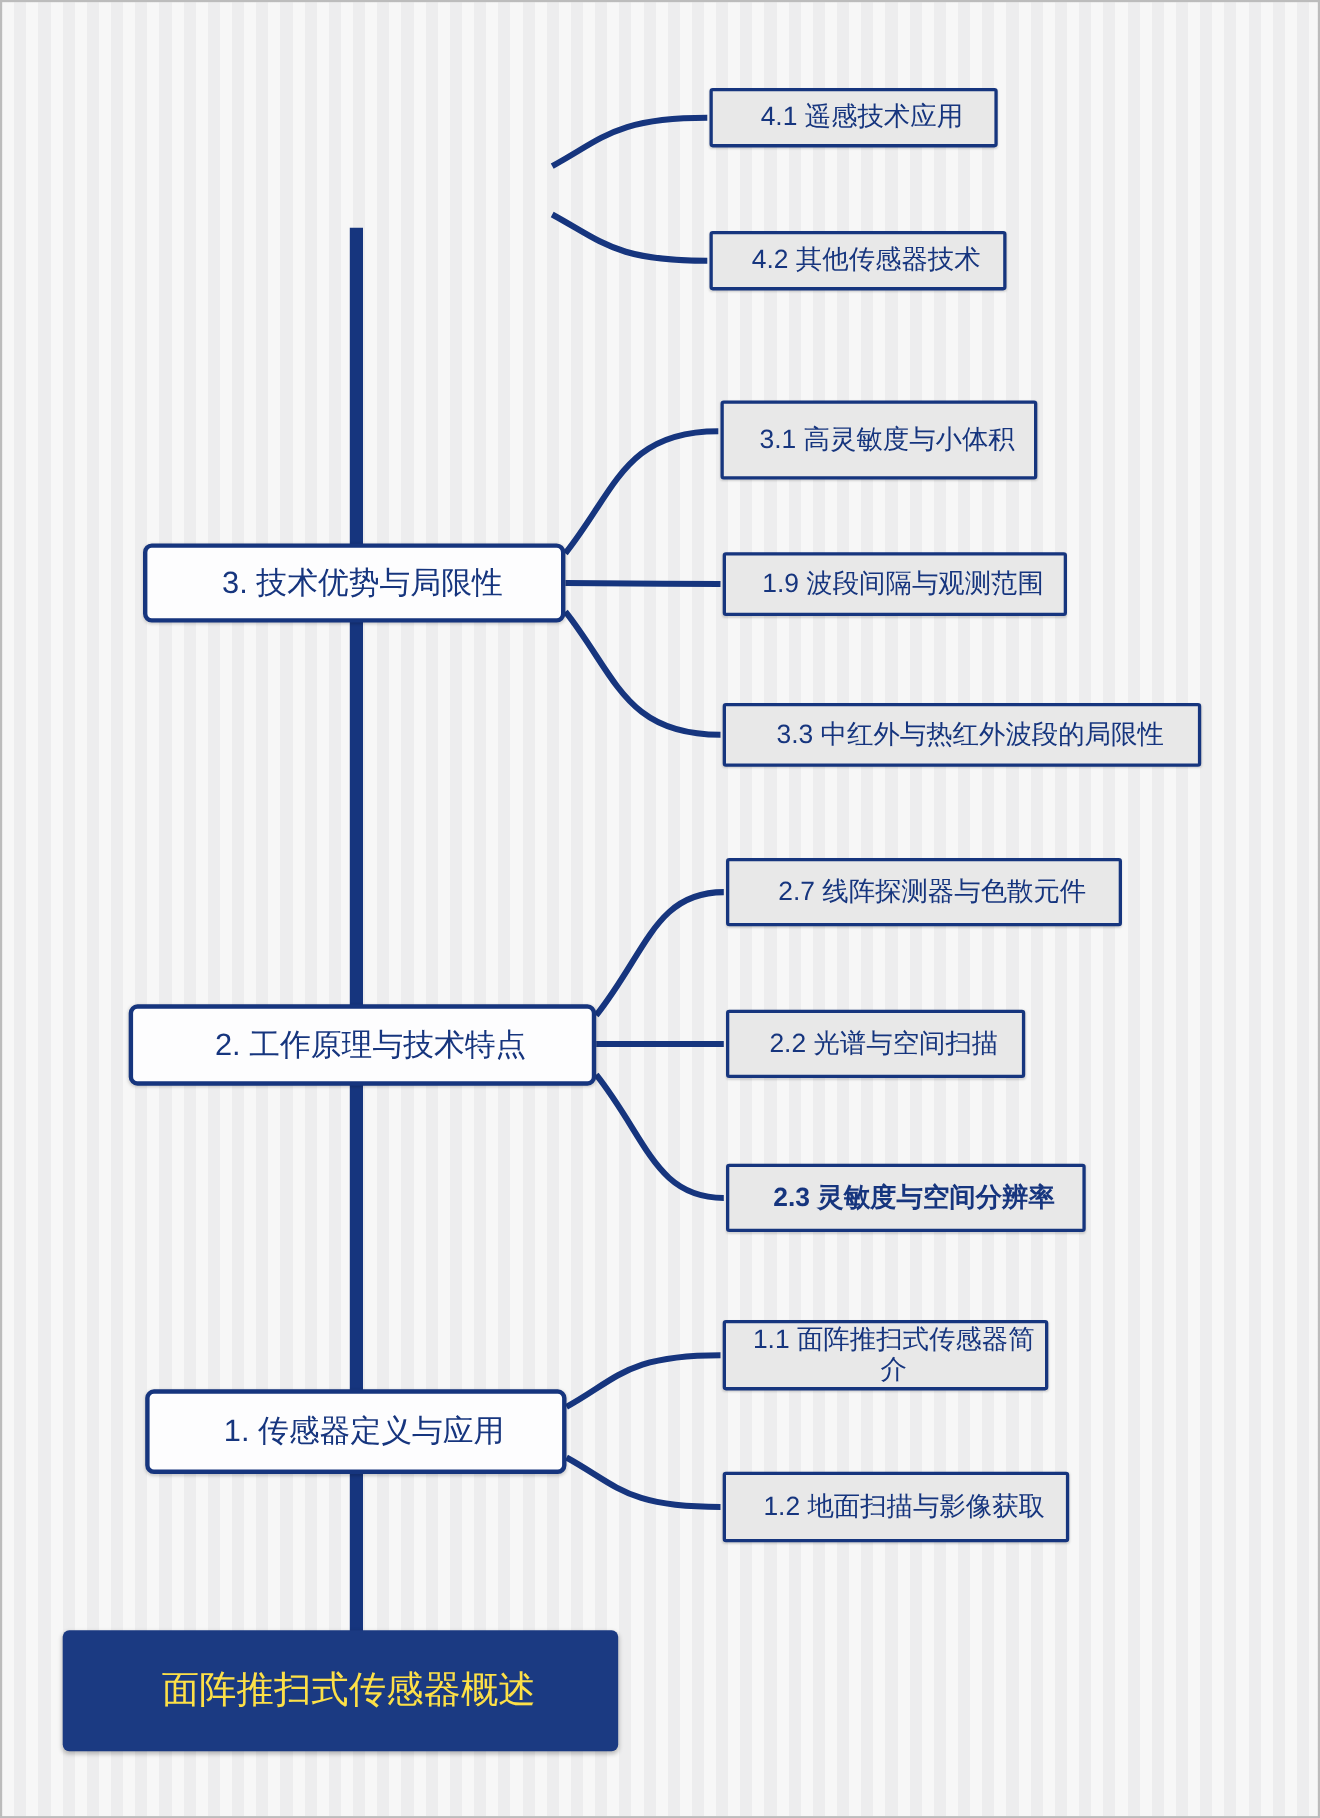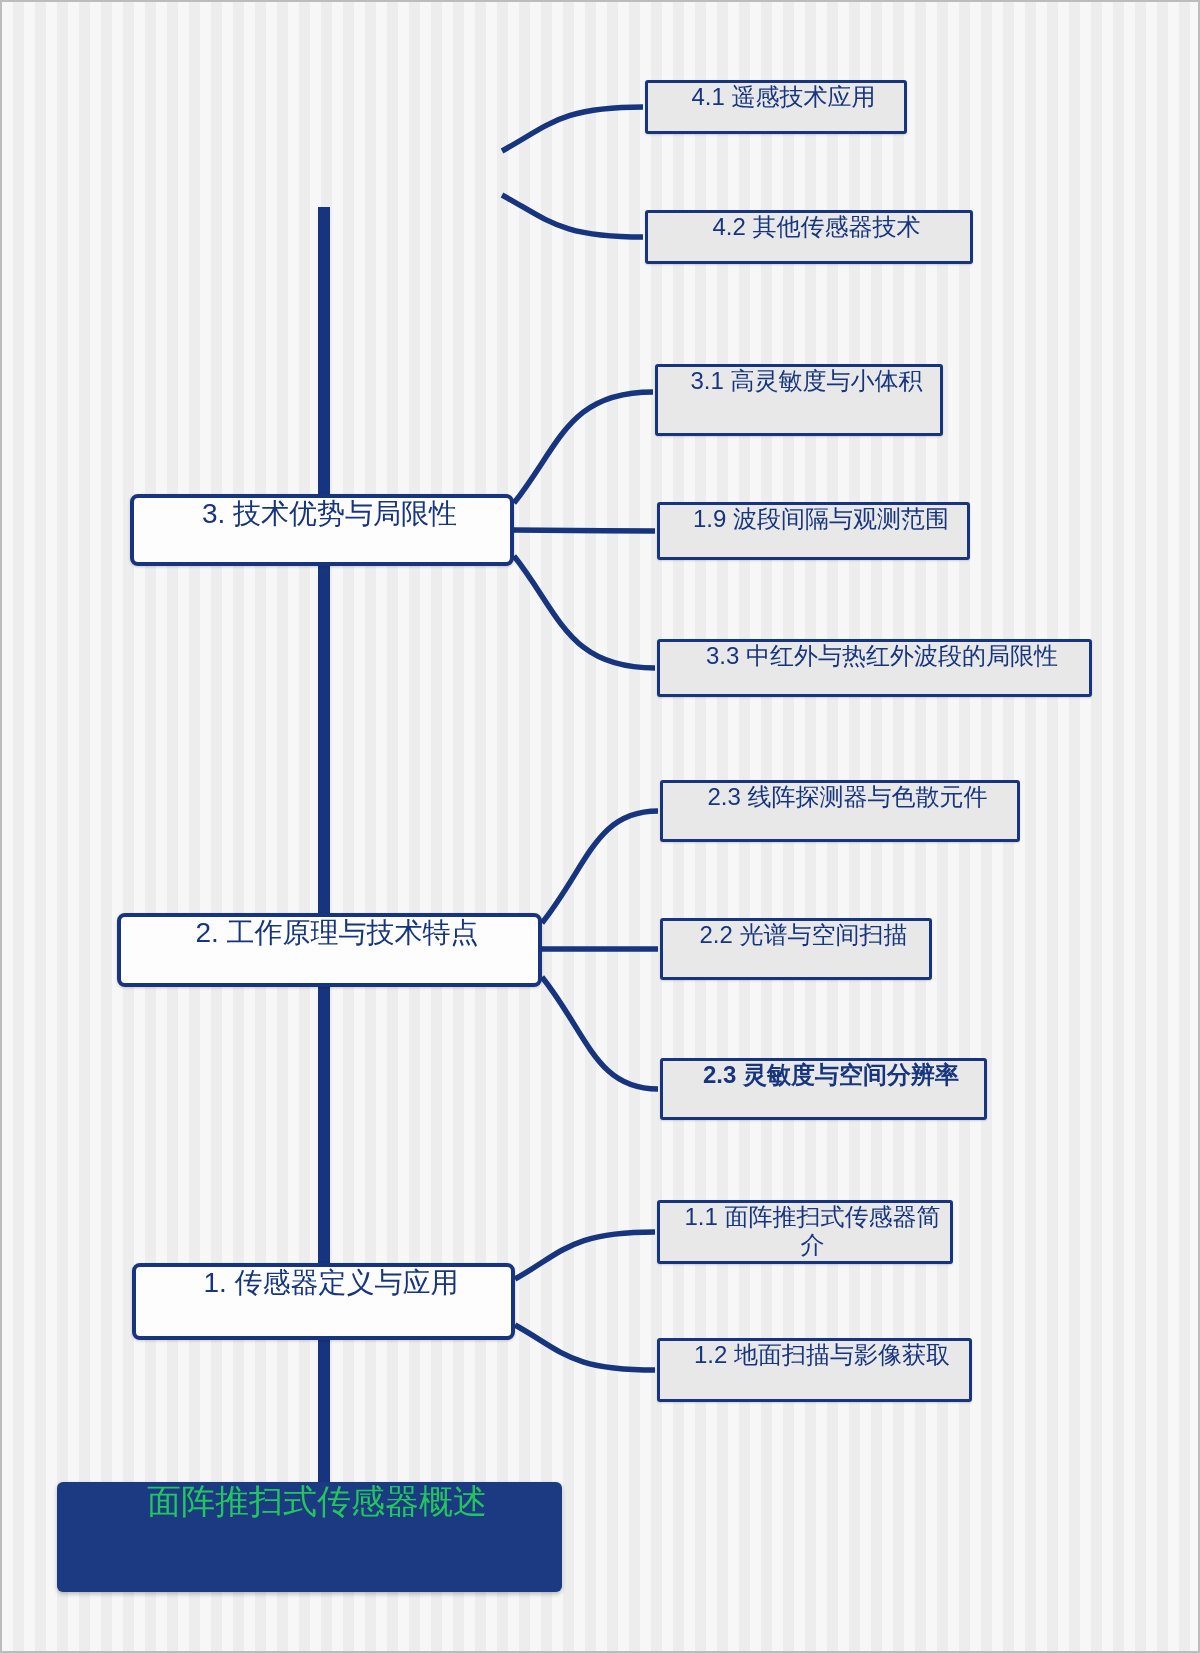--- a/index.html
+++ b/index.html
@@ -16,29 +16,29 @@
     background:repeating-linear-gradient(to right,#f7f7f7 0px,#f7f7f7 11px,#ededee 11px,#ededee 22px);
     border:2px solid #bcbcbc;
     overflow:hidden;
   }
   svg.connectors{position:absolute;left:0;top:0;width:1200px;height:1653px;}
   svg.connectors path, svg.connectors line{
     stroke:var(--navy);fill:none;
   }
   .node{
     position:absolute;
-    display:flex;justify-content:center;
+    display:flex;align-items:center;justify-content:center;
     text-align:center;
     color:var(--navy);
     line-height:1.15;
     padding-left:15px;
   }
   .root-node{
     background:var(--root-fill);
-    color:#22c55e;
+    color:#fde047;
     font-size:34px;
     border-radius:6px;
     box-shadow:0 2px 4px rgba(0,0,0,0.25);
   }
   .branch-node{
     background:var(--branch-fill);
     border:4px solid var(--navy);
     border-radius:8px;
     font-size:28px;
     box-shadow:0 1px 3px rgba(0,0,0,0.18);
@@ -71,39 +71,39 @@
     <path d="M 540,947 L 656,947" stroke-width="5.5"></path>
     <path d="M 540,975 C 586,1033 594,1087 656,1087" stroke-width="5.5"></path>
 
     <path d="M 513,1277 C 560,1251 568,1230 653,1230" stroke-width="5.5"></path>
     <path d="M 513,1323 C 560,1349 568,1368 653,1368" stroke-width="5.5"></path>
   </svg>
 
   <div class="node child-node" style="left:643px;top:78px;width:262px;height:54px;">
     <span>4.1 遥感技术应用</span>
   </div>
-  <div class="node child-node" style="left:643px;top:208px;width:328px;height:54px;">
+  <div class="node child-node" style="left:643px;top:208px;width:270px;height:54px;">
     <span>4.2 其他传感器技术</span>
   </div>
 
   <div class="node child-node" style="left:653px;top:362px;width:288px;height:72px;">
     <span>3.1 高灵敏度与小体积</span>
   </div>
   <div class="node branch-node" style="left:128px;top:492px;width:384px;height:72px;">
     <span>3. 技术优势与局限性</span>
   </div>
   <div class="node child-node" style="left:655px;top:500px;width:313px;height:58px;">
     <span>1.9 波段间隔与观测范围</span>
   </div>
   <div class="node child-node" style="left:655px;top:637px;width:435px;height:58px;">
     <span>3.3 中红外与热红外波段的局限性</span>
   </div>
 
   <div class="node child-node" style="left:658px;top:778px;width:360px;height:62px;">
-    <span>2.3 线阵探测器与色散元件</span>
+    <span>2.7 线阵探测器与色散元件</span>
   </div>
   <div class="node branch-node" style="left:115px;top:911px;width:425px;height:74px;">
     <span>2. 工作原理与技术特点</span>
   </div>
   <div class="node child-node" style="left:658px;top:916px;width:272px;height:62px;">
     <span>2.2 光谱与空间扫描</span>
   </div>
   <div class="node child-node" style="left:658px;top:1056px;width:327px;height:62px;font-weight:bold;">
     <span>2.3 灵敏度与空间分辨率</span>
   </div>

